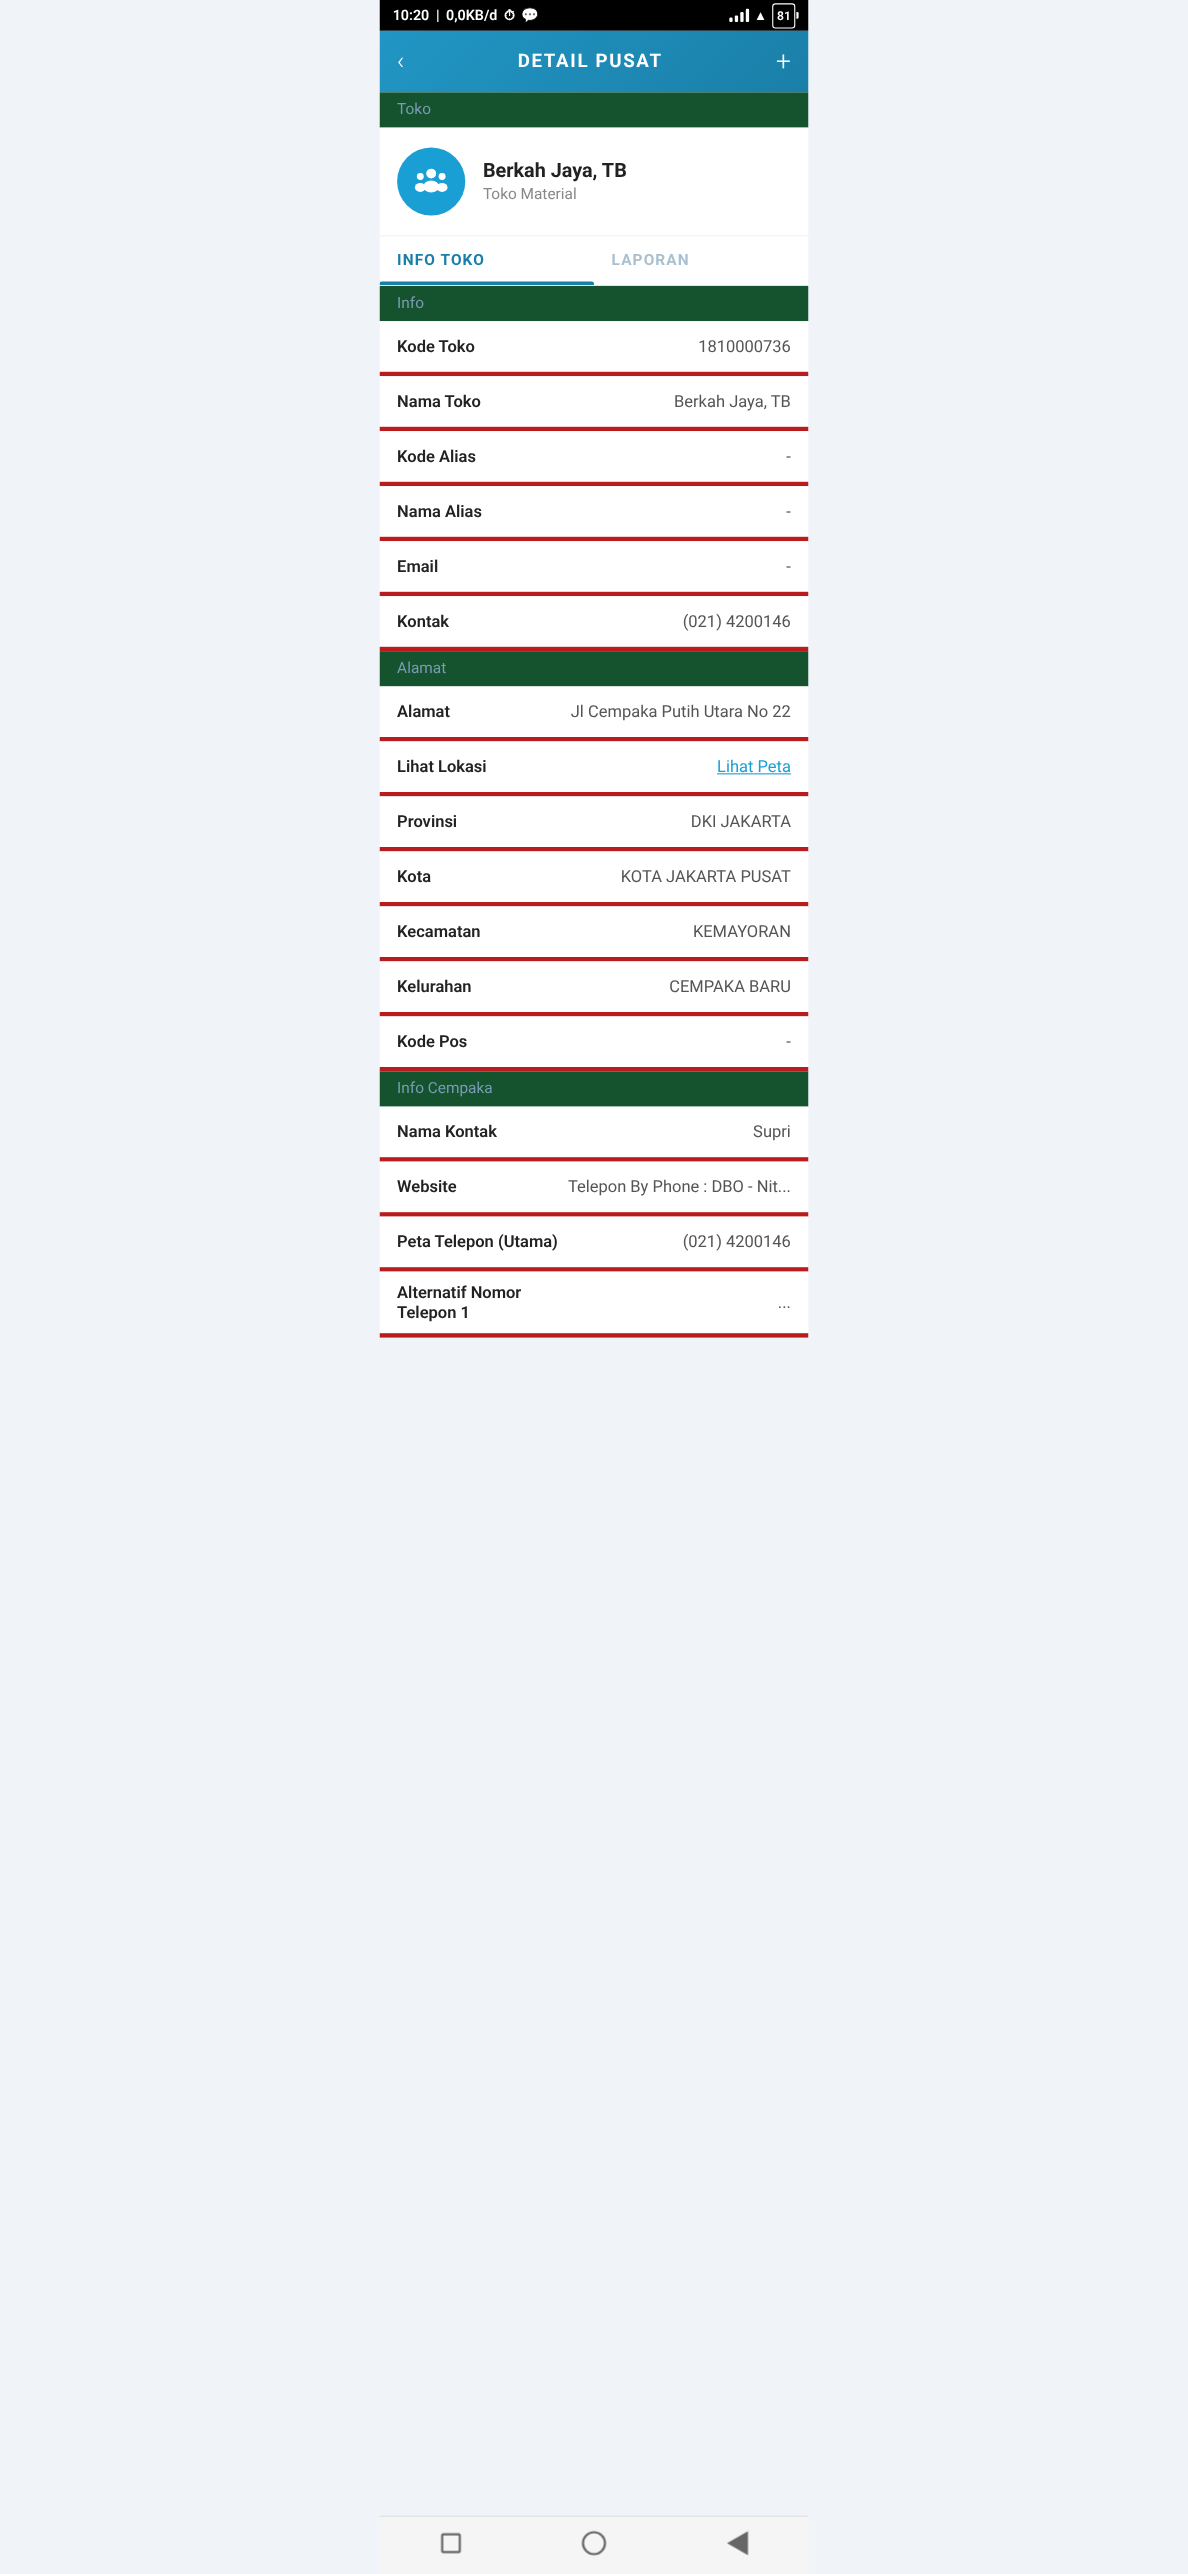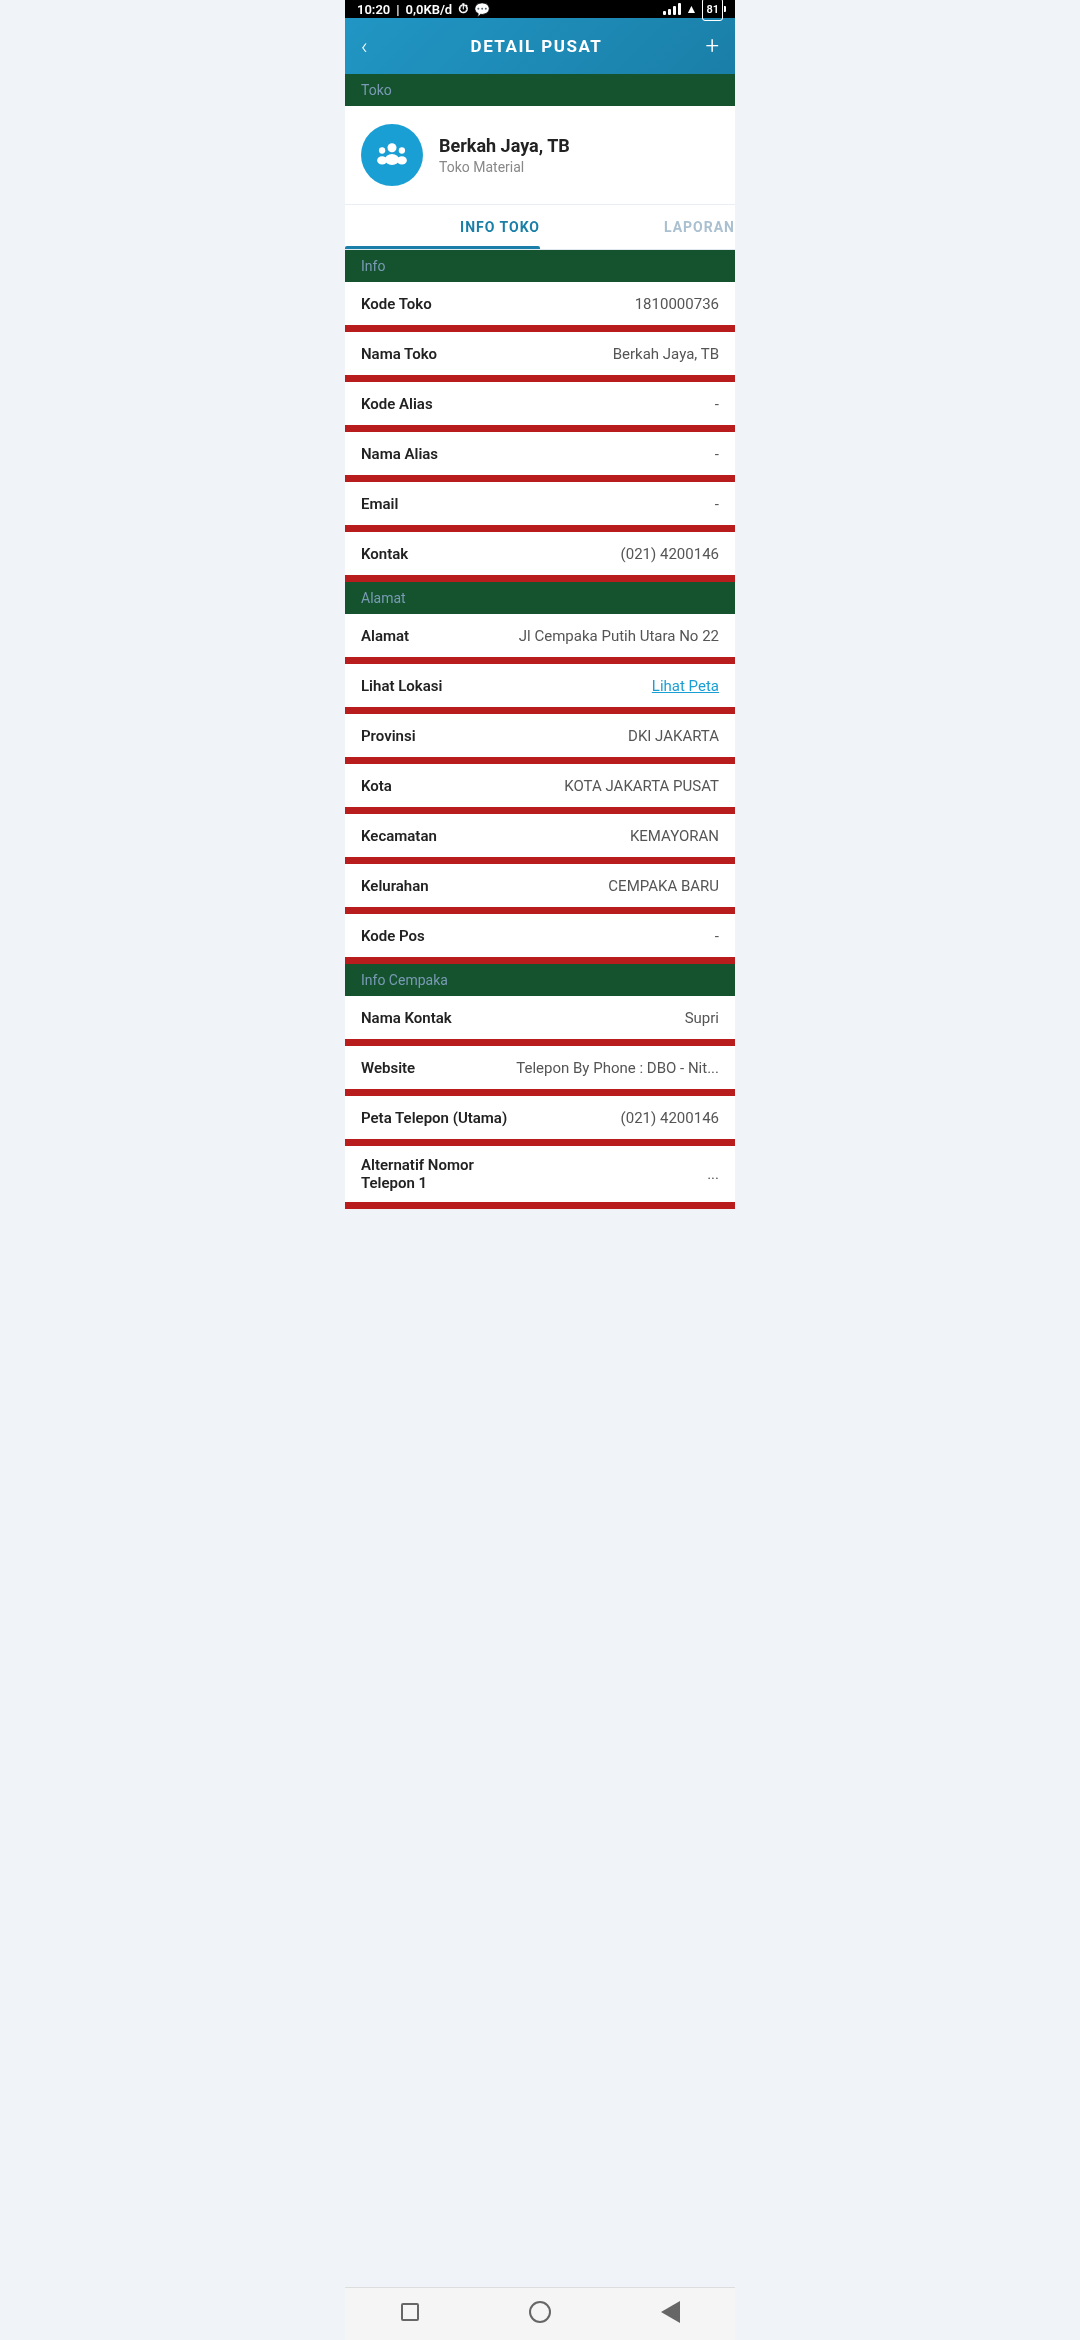--- a/index.html
+++ b/index.html
@@ -18,21 +18,21 @@
     
     .status-bar {
       background: #000;
       color: #fff;
       display: flex;
       justify-content: space-between;
       align-items: center;
       padding: 6px 12px;
       font-size: 13px;
       font-weight: 600;
-      height: 18px;
+      height: 28px;
     }
 
     .status-left {
       display: flex;
       align-items: center;
       gap: 6px;
     }
 
     .status-right {
       display: flex;
@@ -161,22 +161,22 @@
 
     
     .tabs {
       background: #fff;
       display: flex;
       border-bottom: 1px solid #e0e8ef;
     }
 
     .tab {
       flex: 1;
-      text-align: right;
-      padding: 14px 0;
+      text-align: left;
+      padding: 14px 16px;
       font-size: 14px;
       font-weight: 700;
       letter-spacing: 1px;
       cursor: pointer;
       color: #aac0d0;
       position: relative;
     }
 
     .tab.active {
       color: #1a7fa8;
@@ -193,21 +193,21 @@
       border-radius: 2px 2px 0 0;
     }
 
     
     .info-row {
       background: #fff;
       display: flex;
       justify-content: center;
       align-items: center;
       padding: 10px 16px;
-      border-bottom: 7px solid #b91c1c;
+      border-bottom: 4px solid #b91c1c;
       min-height: 50px;
     }
 
     .info-label {
       font-size: 15px;
       font-weight: 600;
       color: #222;
       flex: 0 0 auto;
       max-width: 45%;
     }

